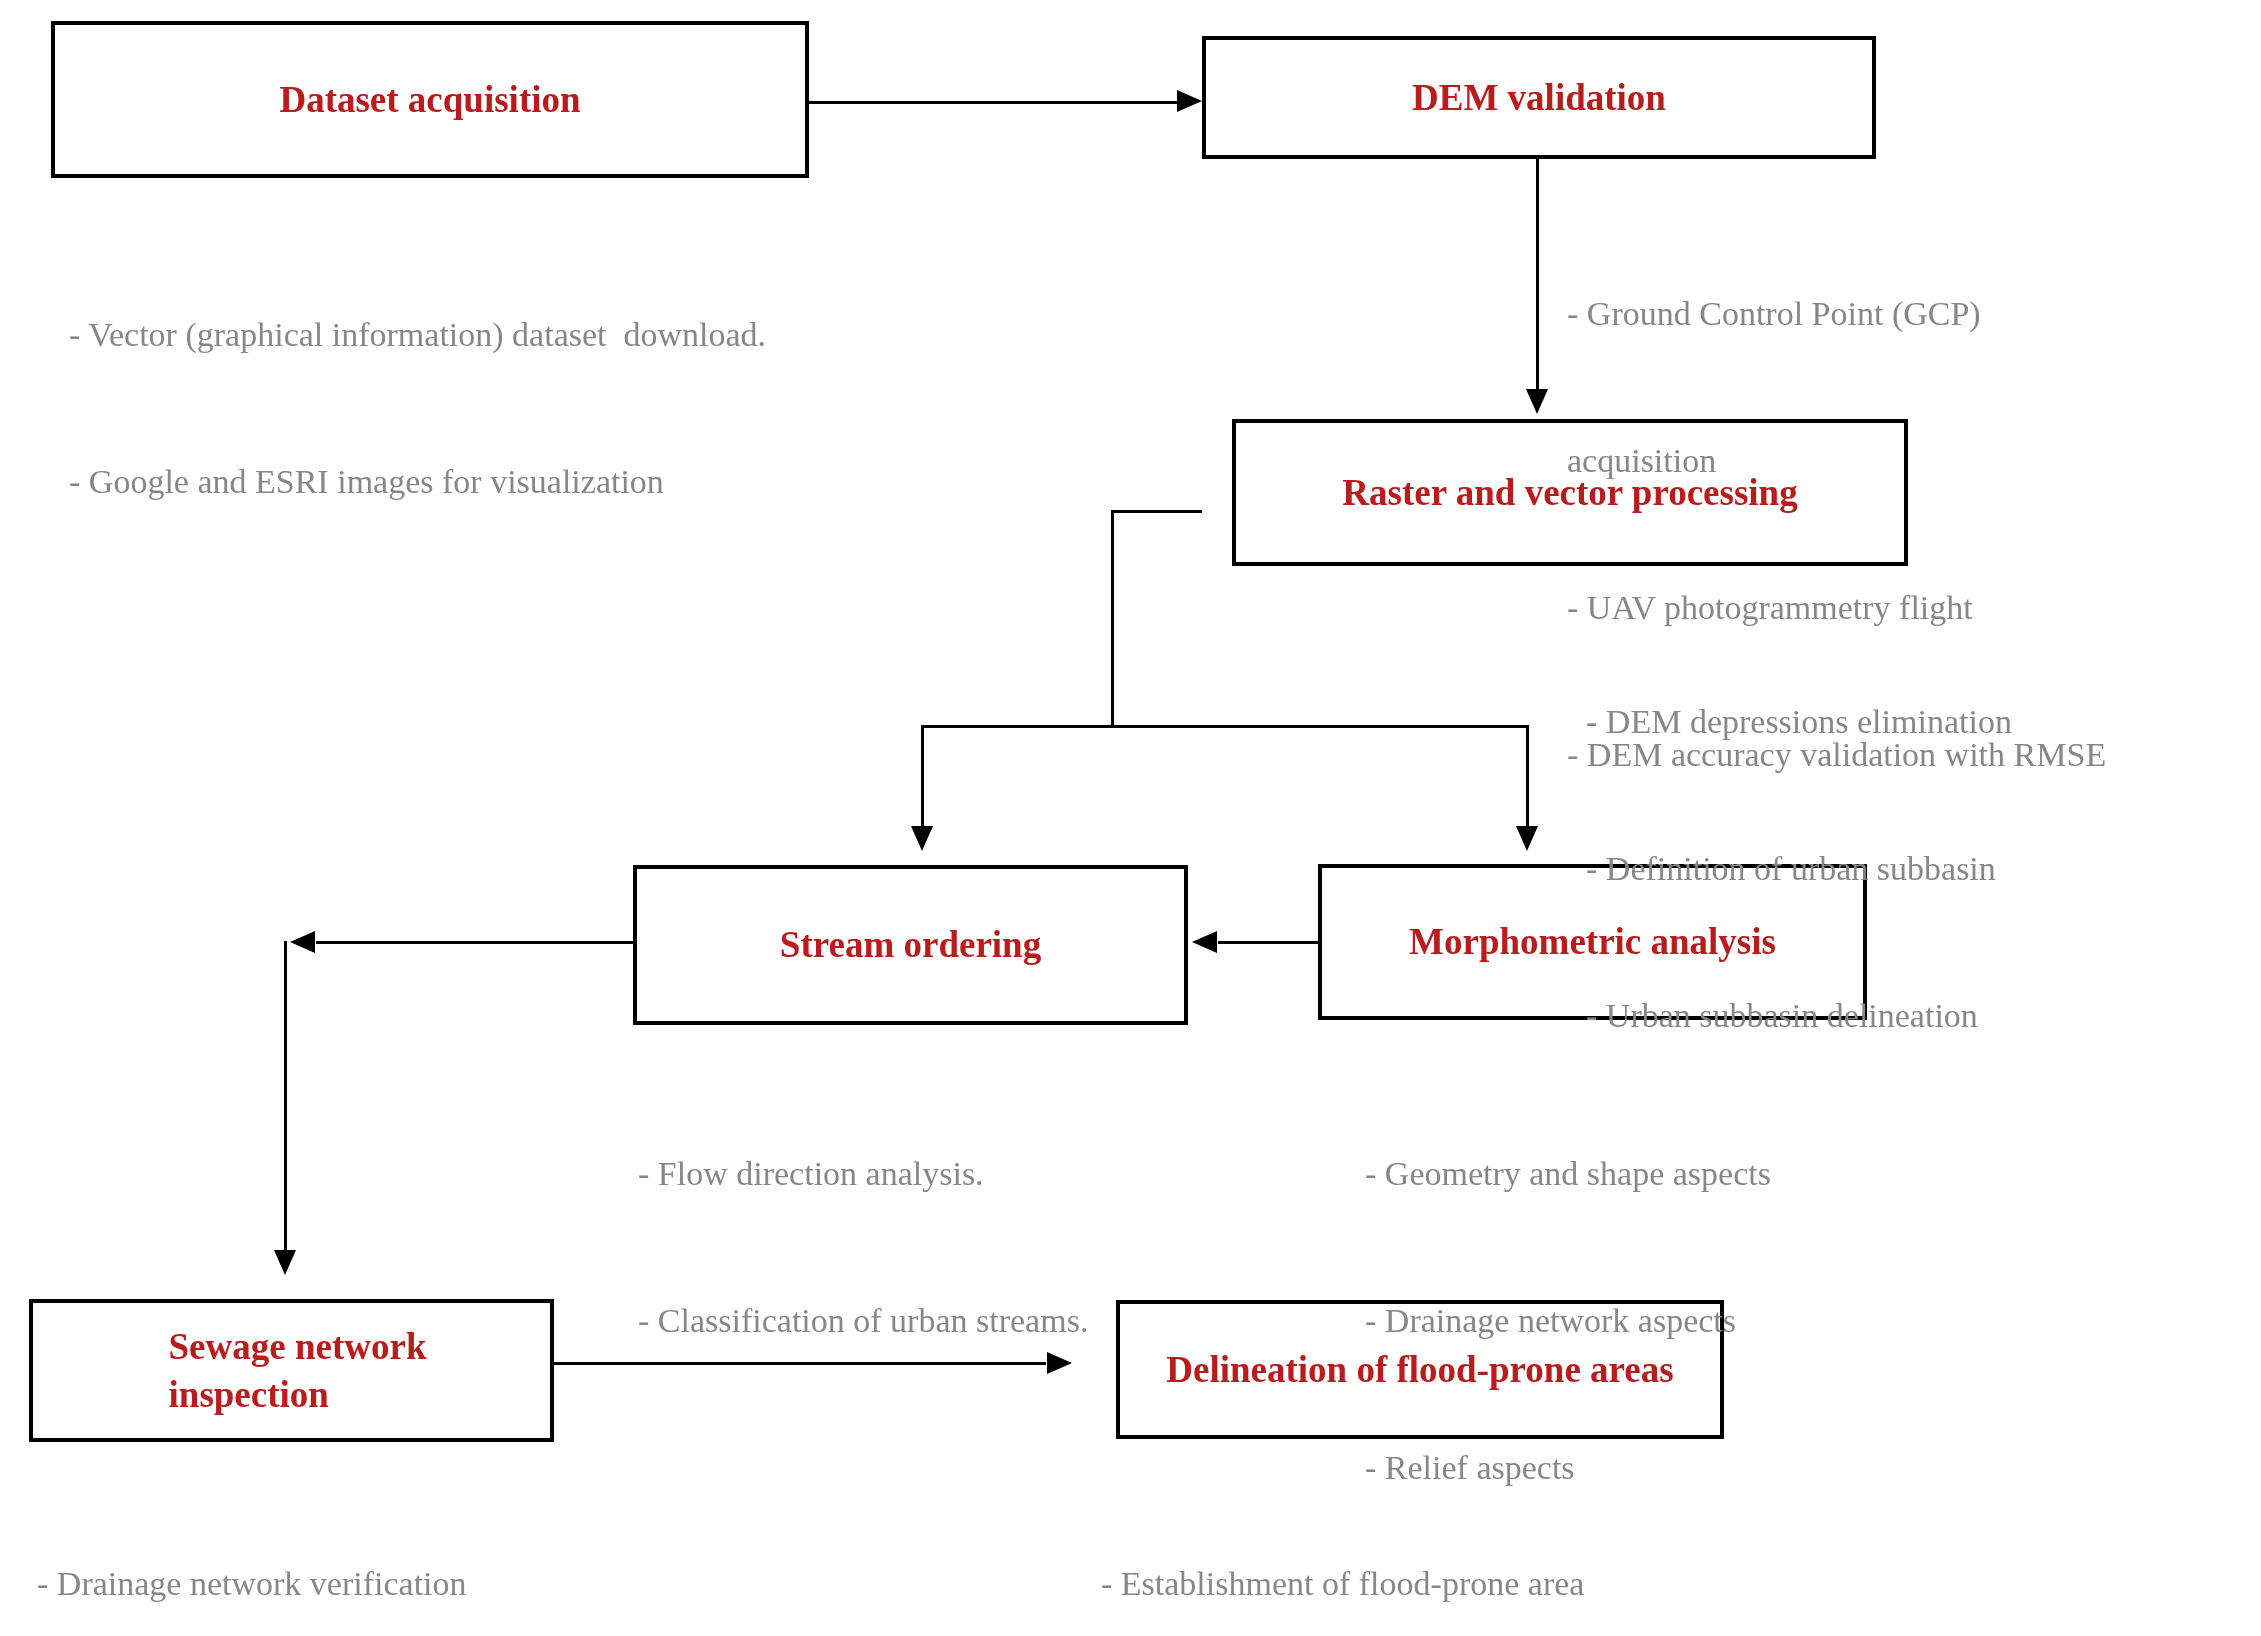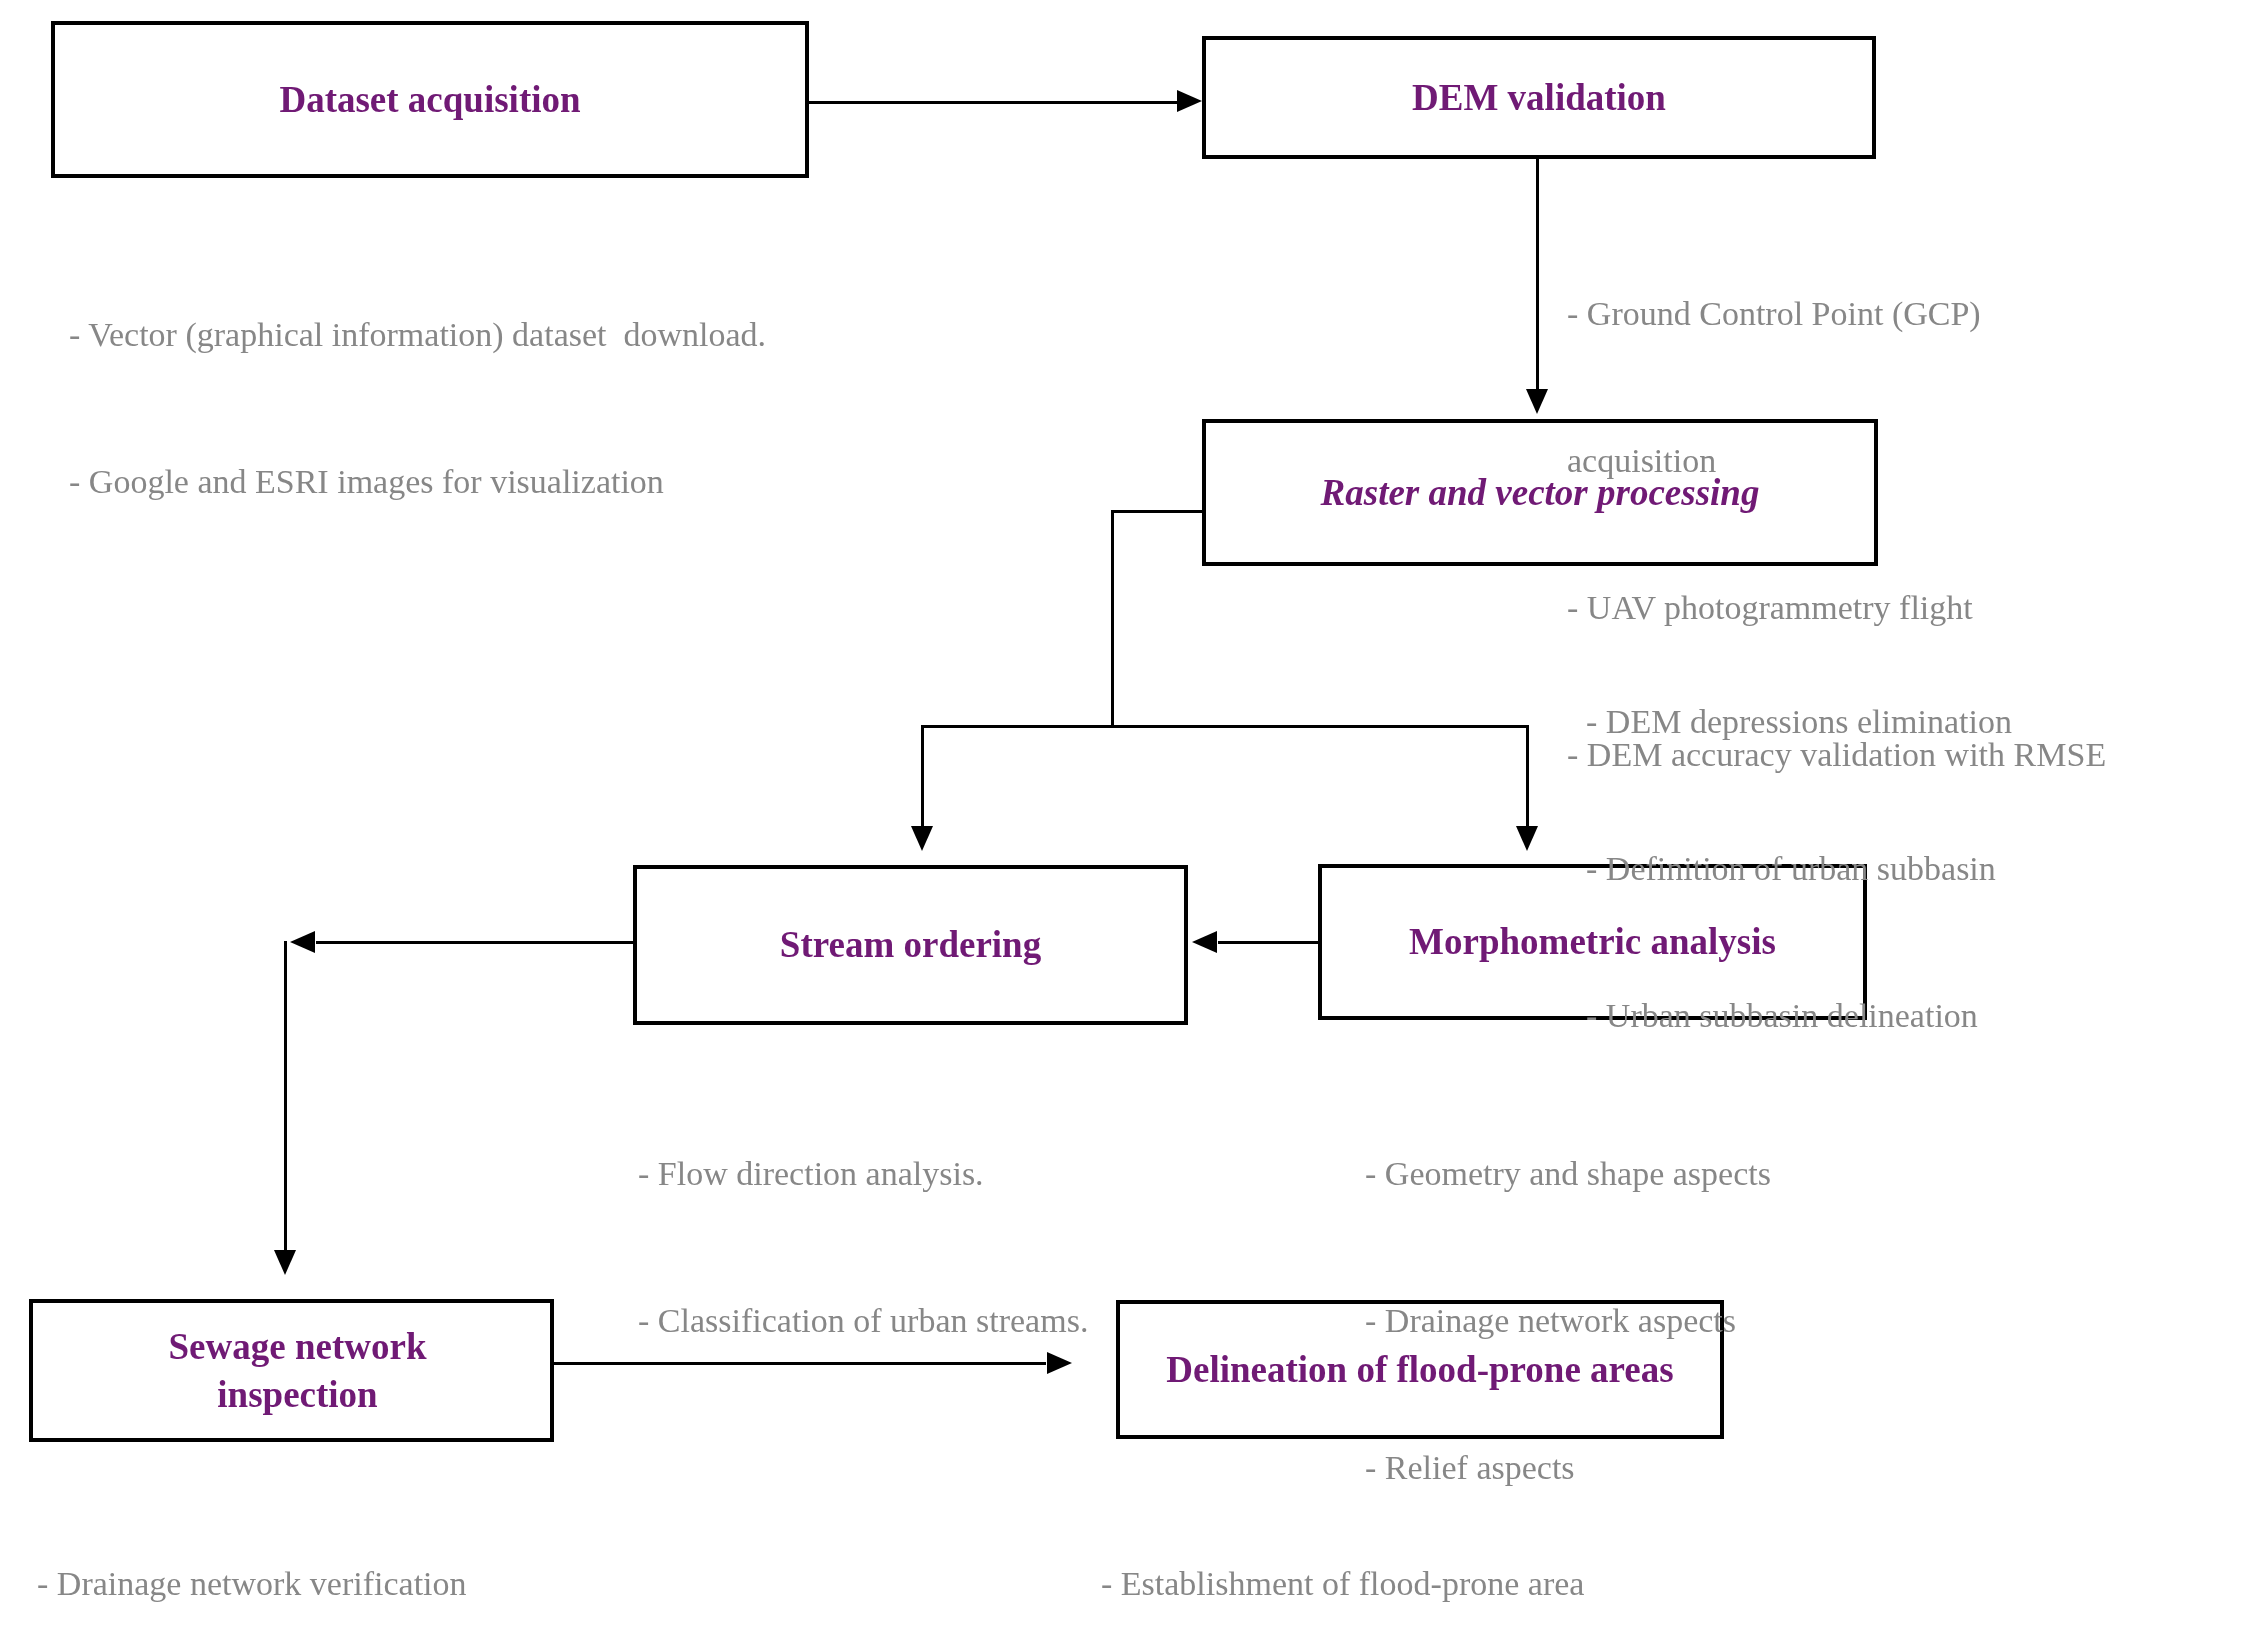--- a/index.html
+++ b/index.html
@@ -21,22 +21,21 @@
     background: #ffffff;
     display: flex;
     align-items: center;
     justify-content: center;
     box-sizing: border-box;
   }
   .node .title {
     font-weight: bold;
     font-size: 37px;
     line-height: 48px;
-    color: #701a75;
-    text-align: center;
+    color: #b91c1c;
     white-space: pre-line;
   }
   .hline, .vline {
     position: absolute;
     background: #000000;
   }
   .hline { height: 3.2px; }
   .vline { width: 3.2px; }
   .ah {
     position: absolute;
@@ -73,21 +72,21 @@
 <div id="canvas">
 
   <div class="node" style="left:51px; top:21px; width:758px; height:157px;">
     <span class="title">Dataset acquisition</span>
   </div>
 
   <div class="node" style="left:1202px; top:36px; width:674px; height:123px;">
     <span class="title">DEM validation</span>
   </div>
 
-  <div class="node" style="left:1202px; top:419px; width:676px; height:147px;font-style:italic;">
+  <div class="node" style="left:1232px; top:419px; width:676px; height:147px;">
     <span class="title">Raster and vector processing</span>
   </div>
 
   <div class="node" style="left:1318px; top:864px; width:549px; height:156px;">
     <span class="title">Morphometric analysis</span>
   </div>
 
   <div class="node" style="left:633px; top:865px; width:555px; height:160px;">
     <span class="title">Stream ordering</span>
   </div>

